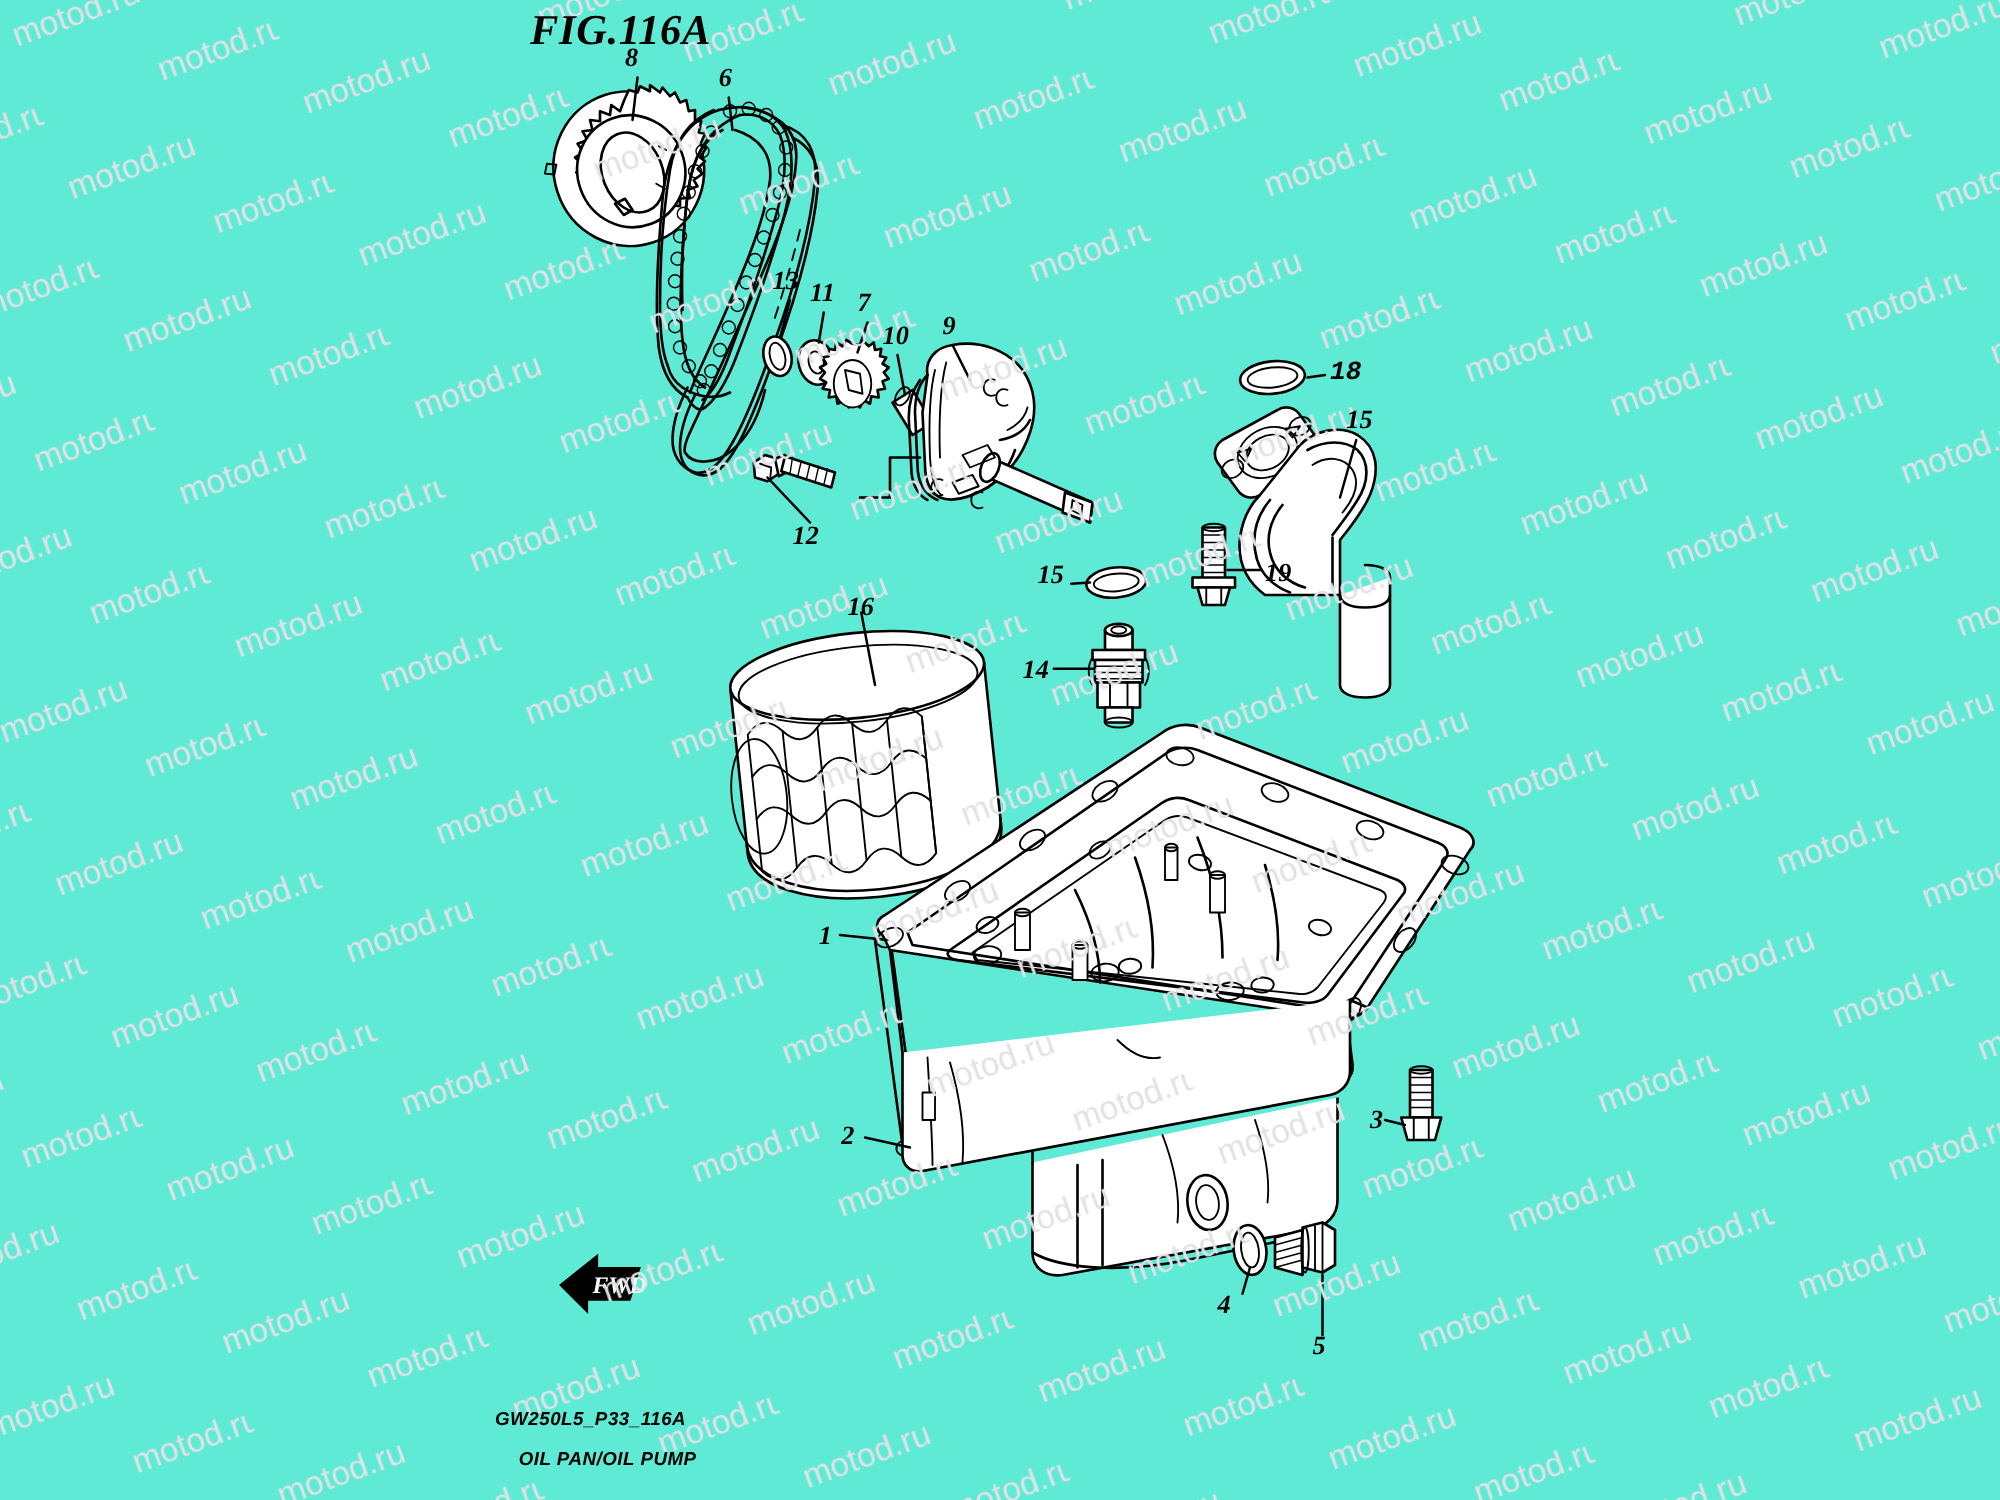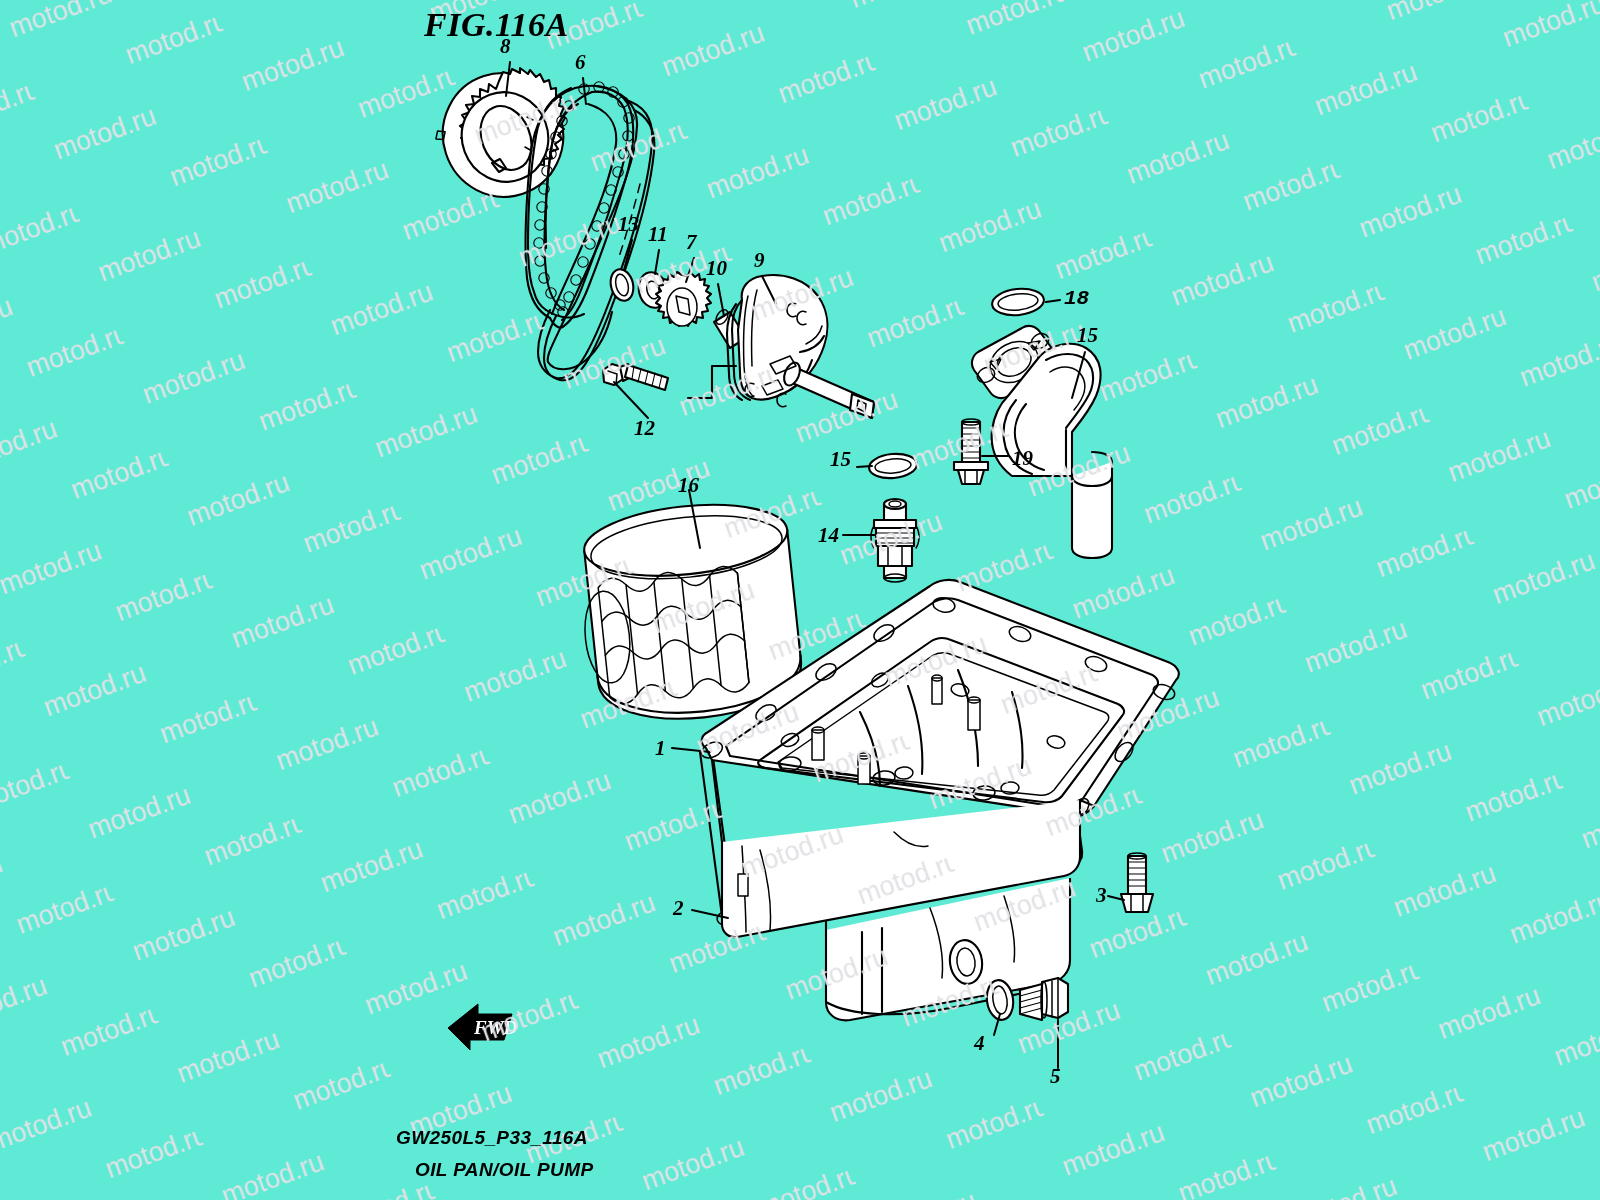--- a/index.html
+++ b/index.html
@@ -50,21 +50,21 @@
     white-space: nowrap;
     z-index: 8;
     line-height: 1;
   }
   .callout { font-size: 21px; }
   #fig-title {
     font-size: 34px;
     letter-spacing: 0.5px;
   }
   .caption-line {
-    font-size: 19px;
+    font-size: 15px;
     font-family: "Liberation Sans", sans-serif;
     font-style: italic;
     font-weight: bold;
     letter-spacing: 0.4px;
   }
 </style>
 </head>
 <body>
 
 <div id="page">

